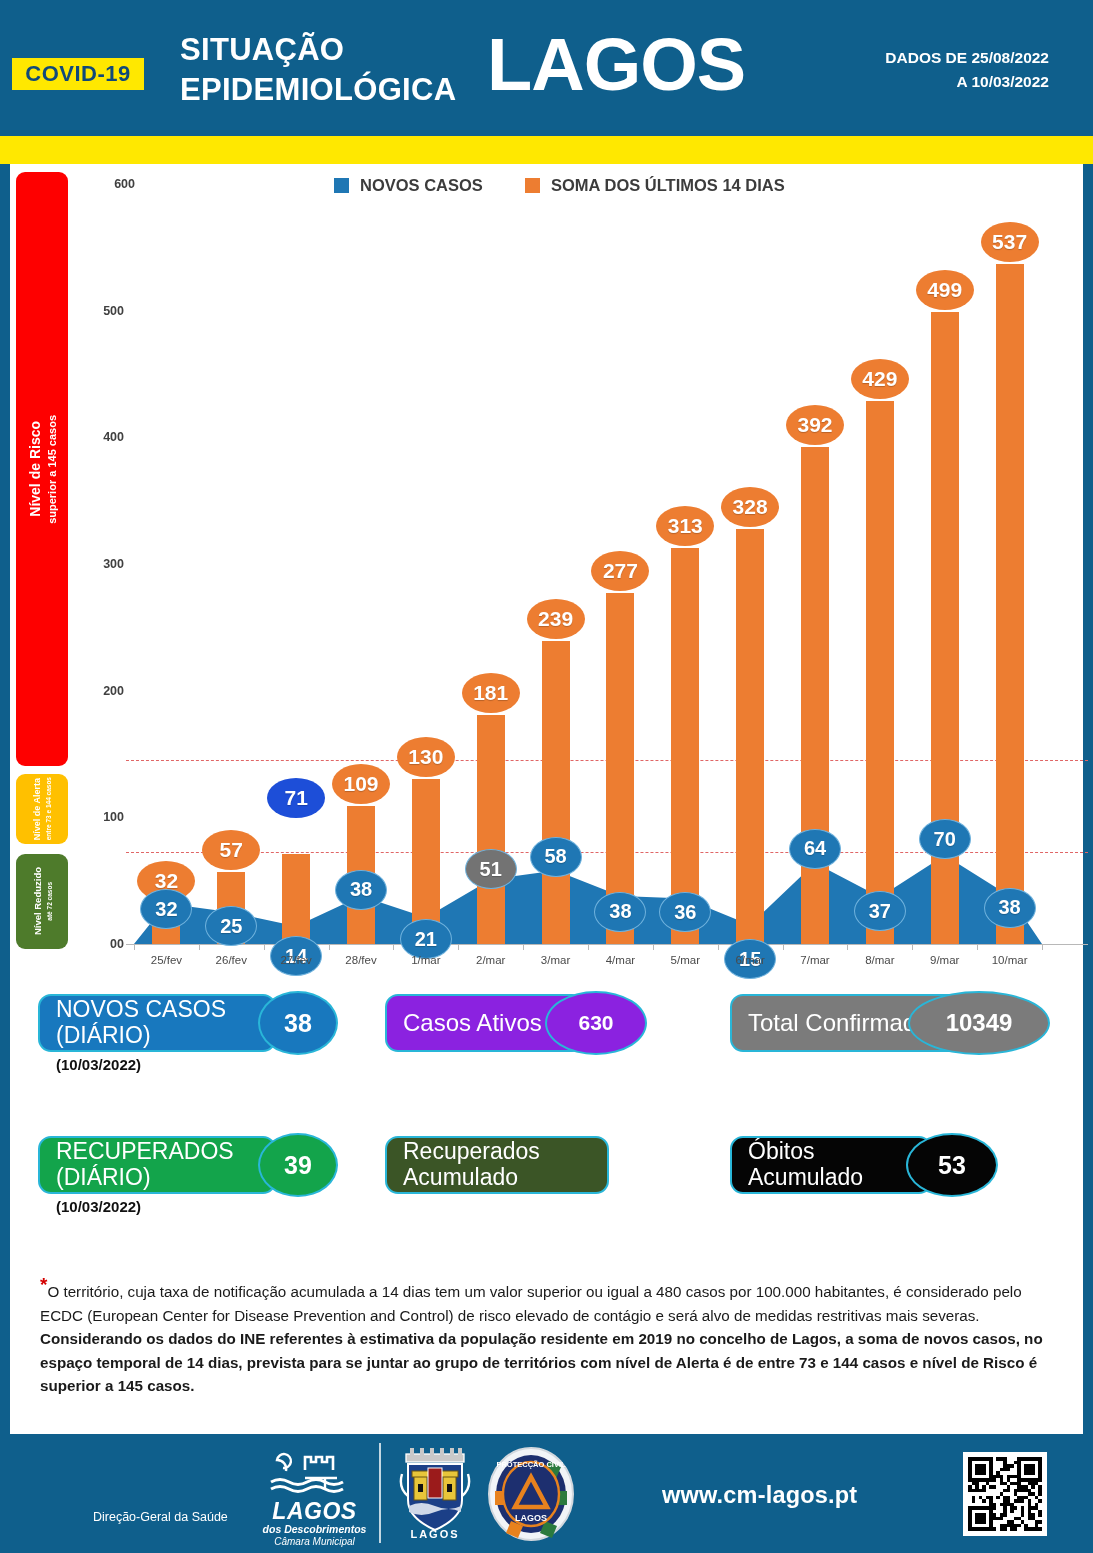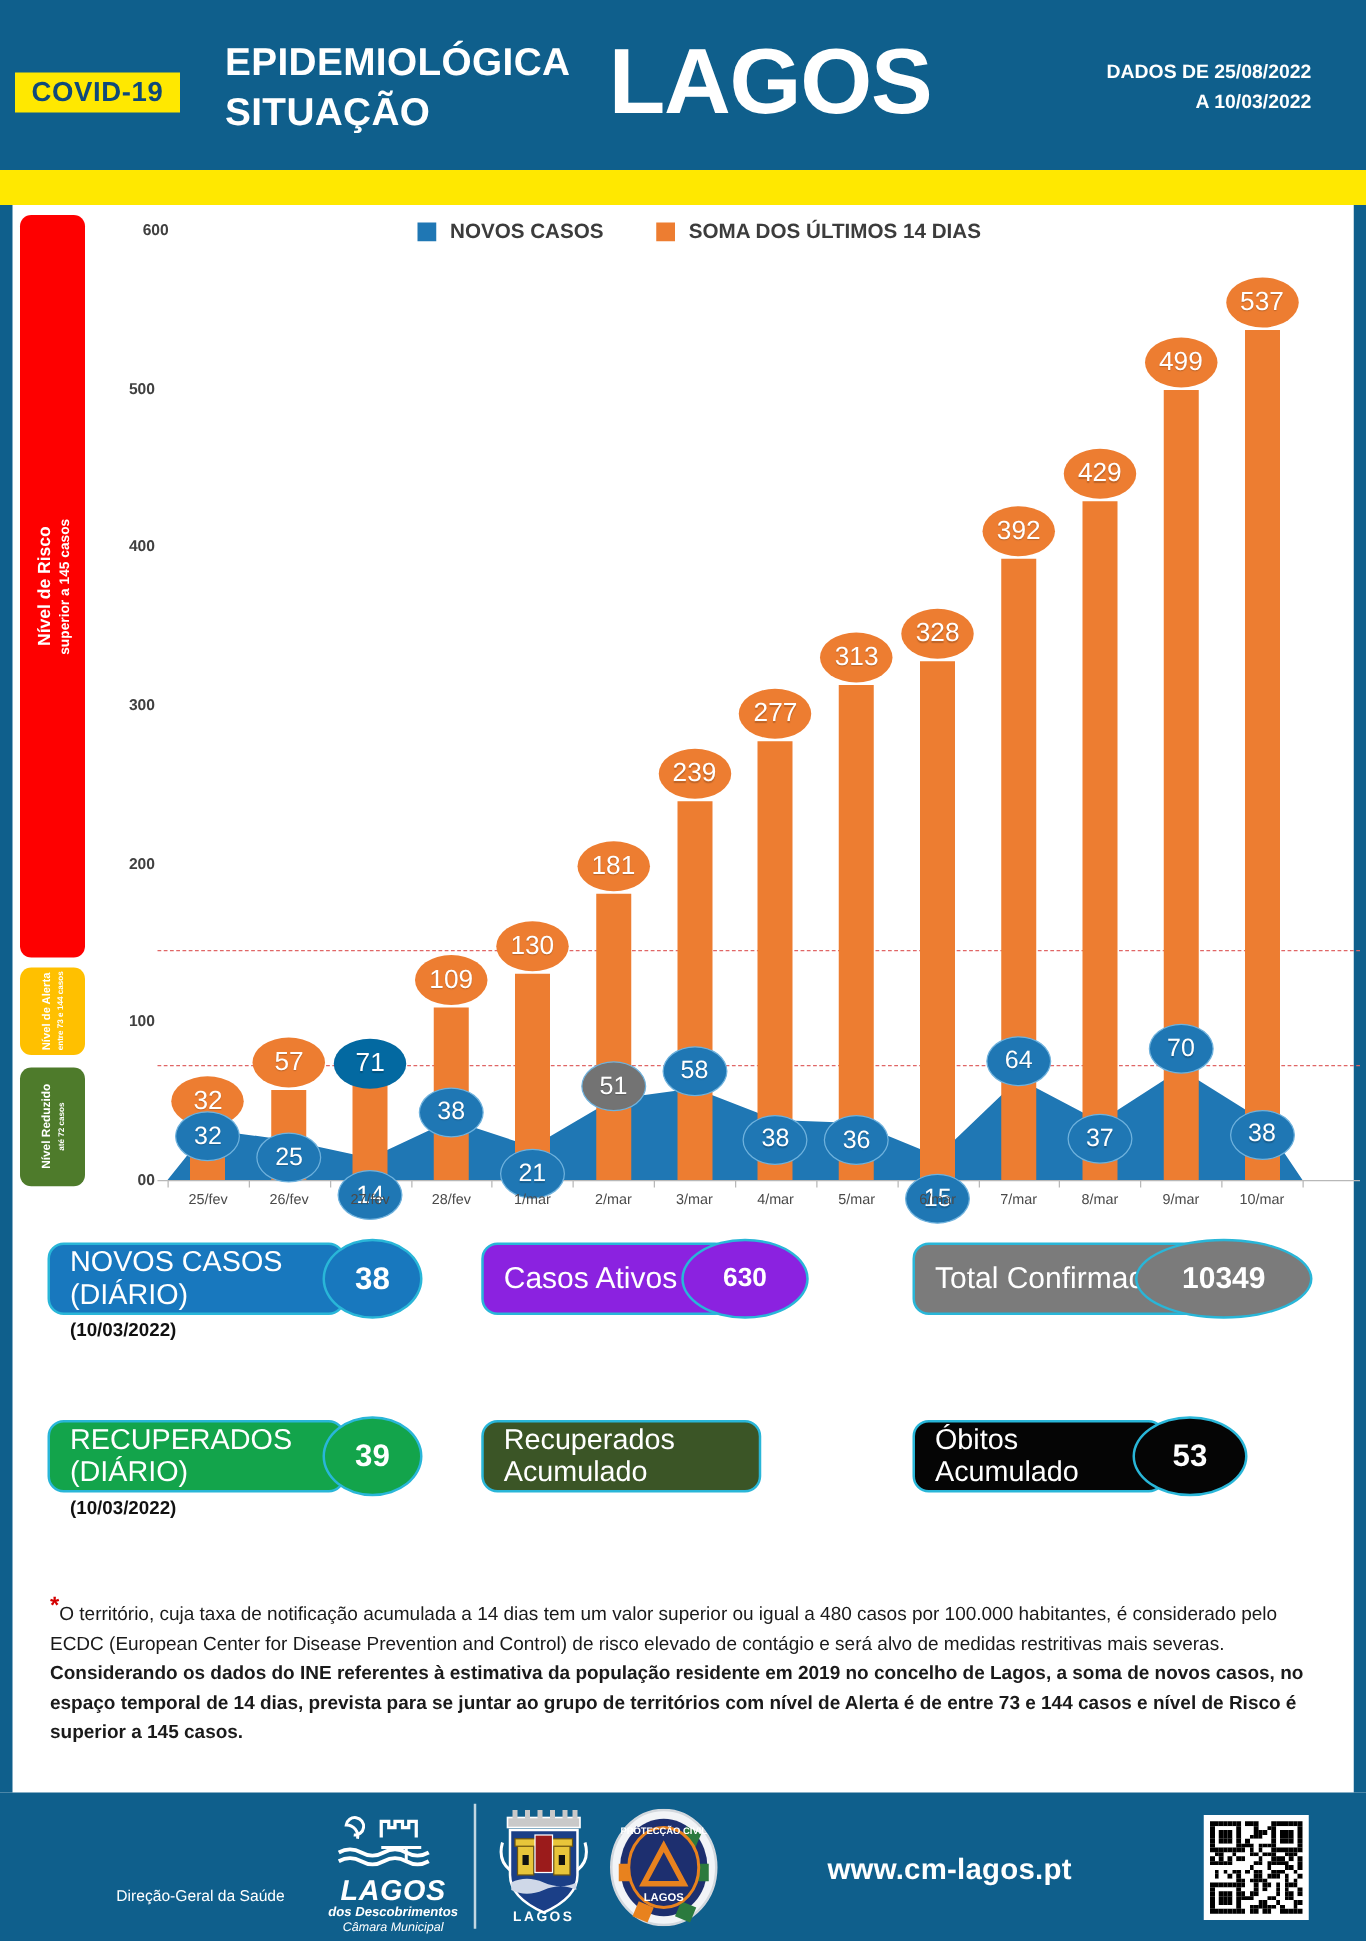--- a/index.html
+++ b/index.html
@@ -96,21 +96,21 @@
   }
 
   .area-svg { position: absolute; left: 0; top: 0; }
 
   .bar {
     position: absolute; width: 28px; background: #ED7D31;
   }
   .bubble {
     position: absolute; border-radius: 50%;
     display: flex; align-items: center; justify-content: center;
-    color: #fff; font-weight: normal; transform: translate(-50%, -50%);
+    color: #fff; font-weight: bold; transform: translate(-50%, -50%);
     text-shadow: 0 1px 1px rgba(0,0,0,.22);
   }
   .bubble-orange { background: #ED7D31; width: 58px; height: 40px; font-size: 21px; }
   .bubble-blue { background: #1F77B4; width: 52px; height: 40px; font-size: 20px;
                  border: 1.6px solid #6fb2dd; }
   .xlabel {
     position: absolute; font-size: 11.5px; color: #4a4a4a;
     transform: translateX(-50%); top: 782px; white-space: nowrap;
   }
 
@@ -186,22 +186,22 @@
   .pc-emblem { position: absolute; left: 487px; top: 1447px; width: 88px; height: 94px; }
 </style>
 </head>
 <body>
 
 <div id="page">
 
   <div class="header">
     <div class="covid-badge">COVID-19</div>
     <div class="hdr-sit">
+      <div>SITUAÇÃO</div>
       <div>EPIDEMIOLÓGICA</div>
-      <div>SITUAÇÃO</div>
     </div>
     <div class="hdr-lagos">LAGOS</div>
     <div class="hdr-dates">
       <div>DADOS DE 25/08/2022</div>
       <div>A 10/03/2022</div>
     </div>
   </div>
   <div class="yellow-bar"></div>
   <div class="blue-edge-left"></div>
   <div class="blue-edge-right"></div>
@@ -276,21 +276,21 @@
         <div class="bar" style="left: 443.571px; top: 469.267px; height: 302.733px; background: rgb(237, 125, 49);"></div>
         <div class="bar" style="left: 508.429px; top: 421.133px; height: 350.867px; background: rgb(237, 125, 49);"></div>
         <div class="bar" style="left: 573.286px; top: 375.533px; height: 396.467px; background: rgb(237, 125, 49);"></div>
         <div class="bar" style="left: 638.143px; top: 356.533px; height: 415.467px; background: rgb(237, 125, 49);"></div>
         <div class="bar" style="left: 703px; top: 275.467px; height: 496.533px; background: rgb(237, 125, 49);"></div>
         <div class="bar" style="left: 767.857px; top: 228.6px; height: 543.4px; background: rgb(237, 125, 49);"></div>
         <div class="bar" style="left: 832.714px; top: 139.933px; height: 632.067px; background: rgb(237, 125, 49);"></div>
         <div class="bar" style="left: 897.571px; top: 91.8px; height: 680.2px; background: rgb(237, 125, 49);"></div>
         <div class="bubble bubble-orange" style="left: 68.4286px; top: 709.467px; background: rgb(237, 125, 49);">32</div>
         <div class="bubble bubble-orange" style="left: 133.286px; top: 677.8px; background: rgb(237, 125, 49);">57</div>
-        <div class="bubble bubble-orange" style="left: 198.143px; top: 679px; background: #0369a1;">71</div>
+        <div class="bubble bubble-orange" style="left: 198.143px; top: 626px; background: #1d4ed8;">71</div>
         <div class="bubble bubble-orange" style="left: 263px; top: 611.933px; background: rgb(237, 125, 49);">109</div>
         <div class="bubble bubble-orange" style="left: 327.857px; top: 585.333px; background: rgb(237, 125, 49);">130</div>
         <div class="bubble bubble-orange" style="left: 392.714px; top: 520.733px; background: rgb(237, 125, 49);">181</div>
         <div class="bubble bubble-orange" style="left: 457.571px; top: 447.267px; background: rgb(237, 125, 49);">239</div>
         <div class="bubble bubble-orange" style="left: 522.429px; top: 399.133px; background: rgb(237, 125, 49);">277</div>
         <div class="bubble bubble-orange" style="left: 587.286px; top: 353.533px; background: rgb(237, 125, 49);">313</div>
         <div class="bubble bubble-orange" style="left: 652.143px; top: 334.533px; background: rgb(237, 125, 49);">328</div>
         <div class="bubble bubble-orange" style="left: 717px; top: 253.467px; background: rgb(237, 125, 49);">392</div>
         <div class="bubble bubble-orange" style="left: 781.857px; top: 206.6px; background: rgb(237, 125, 49);">429</div>
         <div class="bubble bubble-orange" style="left: 846.714px; top: 117.933px; background: rgb(237, 125, 49);">499</div>

